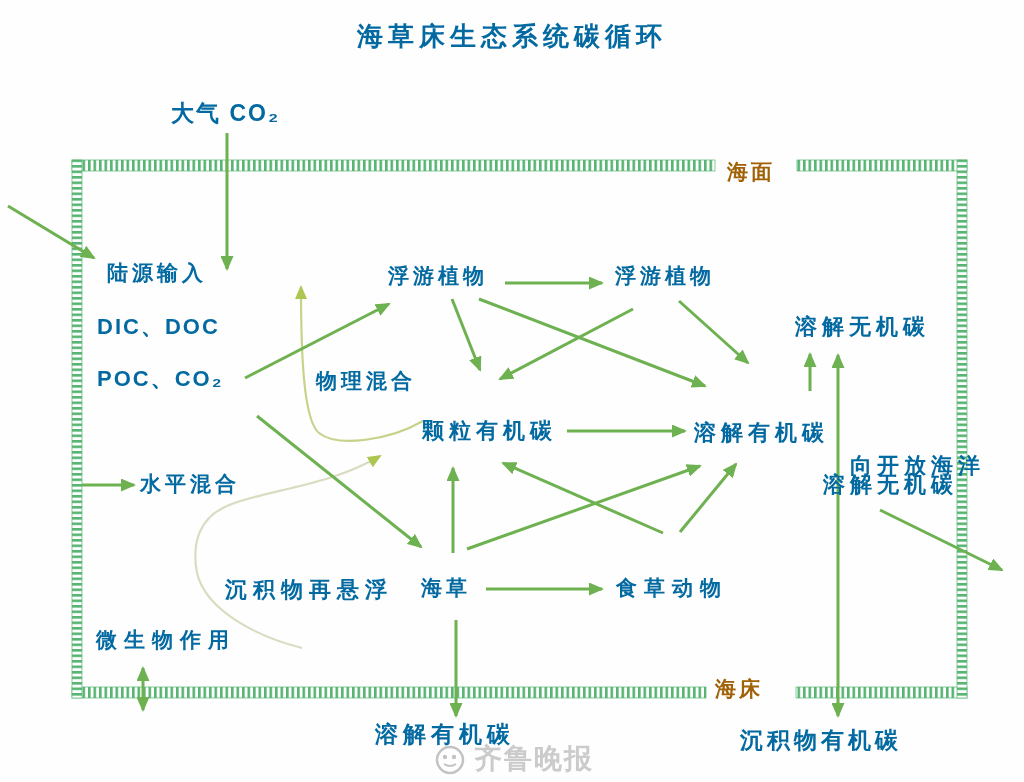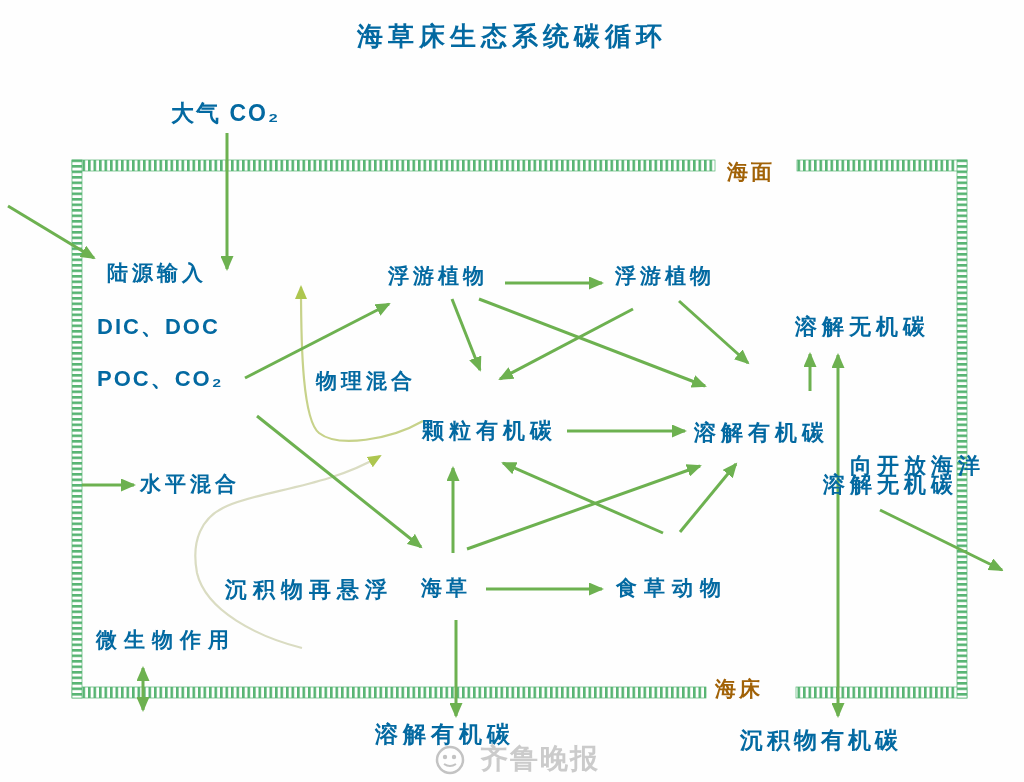--- a/index.html
+++ b/index.html
@@ -30,21 +30,21 @@
   #lbl-openocean{left:850px;top:419px;font-size:22px;letter-spacing:5px;margin-top:34px;}
   #lbl-export{left:823px;top:472px;font-size:22px;letter-spacing:5px;}
   #lbl-horizmix{left:140px;top:472px;}
   #lbl-resusp{left:225px;top:577px;font-size:22px;letter-spacing:6px;}
   #lbl-seagrass{left:421px;top:576px;}
   #lbl-grazers{left:616px;top:576px;letter-spacing:7px;}
   #lbl-microbial{left:96px;top:628px;letter-spacing:7px;}
   #lbl-sedoc{left:375px;top:721px;font-size:23px;letter-spacing:5px;}
   #lbl-diffusion{left:740px;top:727px;font-size:23px;letter-spacing:4px;}
   #watermark{
-    position:absolute;left:432px;top:740px;display:flex;align-items:center;gap:12px;
+    position:absolute;left:432px;top:740px;display:flex;align-items:center;gap:6px;
     opacity:.85;
   }
   #watermark .wm-text{
     color:#c3c3c3;font-weight:700;font-size:28px;letter-spacing:2px;
   }
 </style>
 </head>
 <body>
 
 <svg id="diagram-svg" viewBox="0 0 1024 782" xmlns="http://www.w3.org/2000/svg">

